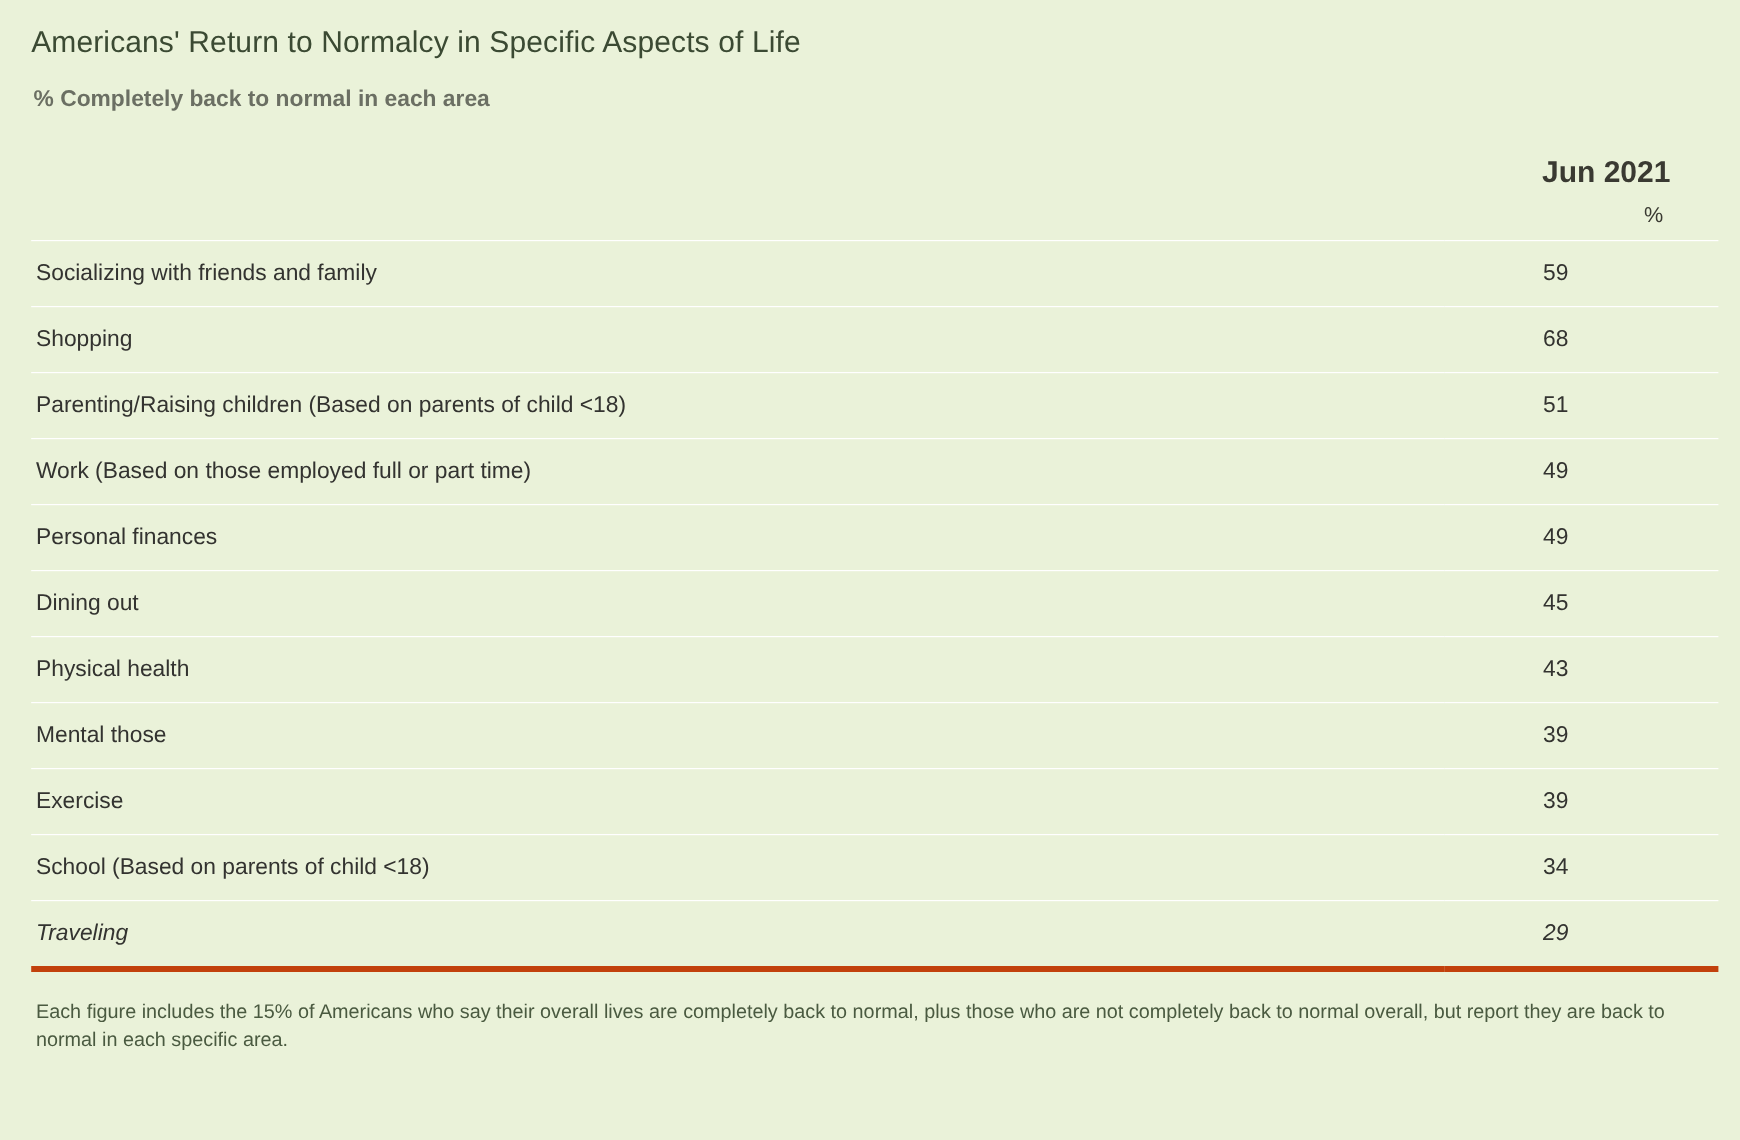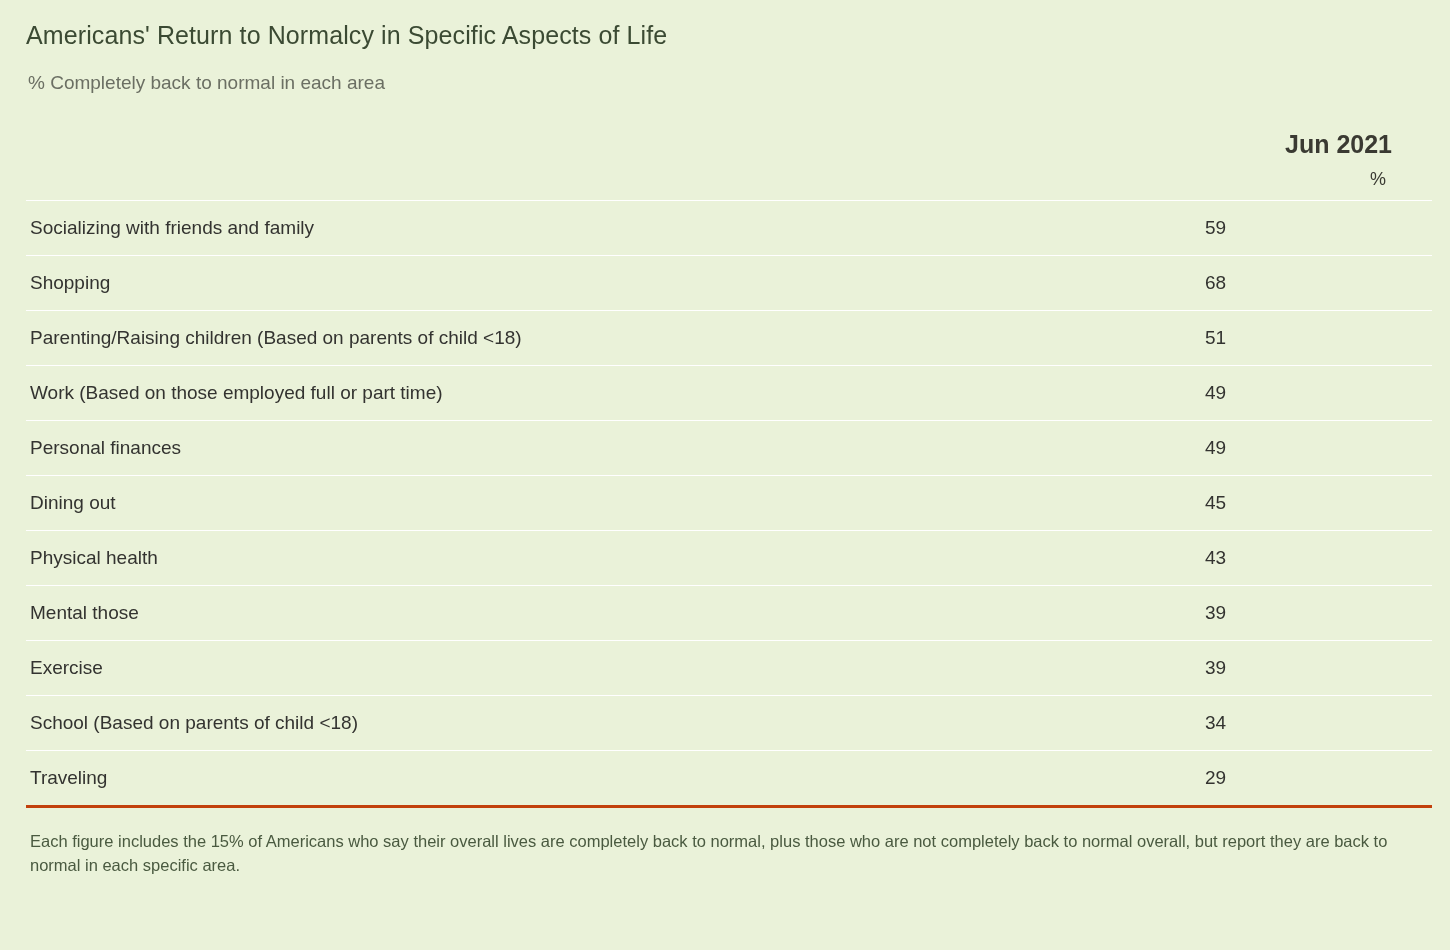--- a/index.html
+++ b/index.html
@@ -25,21 +25,21 @@
     font-size: 25px;
     color: #3b4a33;
     font-weight: 400;
     letter-spacing: 0.1px;
     margin: 6px 0 0 0;
     line-height: 1.2;
   }
   .subtitle {
     font-size: 19px;
     color: #6b6f63;
-    font-weight: 400;
+    font-weight: 700;
     margin: 22px 0 0 2px;
   }
   .table-wrap {
     margin-top: 26px;
   }
   table.data {
     width: 1406px;
     border-collapse: collapse;
     table-layout: fixed;
   }
@@ -73,25 +73,26 @@
   td.row-label {
     font-size: 19px;
     color: #333330;
     padding-left: 4px;
     text-align: left;
     white-space: nowrap;
   }
   td.row-value {
     font-size: 19px;
     color: #333330;
-    text-align: left;
+    text-align: center;
     padding-right: 44px;
   }
   tbody tr:last-child td {
-    border-bottom: 3px solid #c2410c;
+    border-bottom: 5px solid #c2410c;
+    font-style: italic;
   }
   .footnote {
     margin-top: 22px;
     font-size: 16.5px;
     line-height: 1.45;
     color: #4a5a40;
     max-width: 1410px;
     padding-left: 4px;
   }
 </style>

